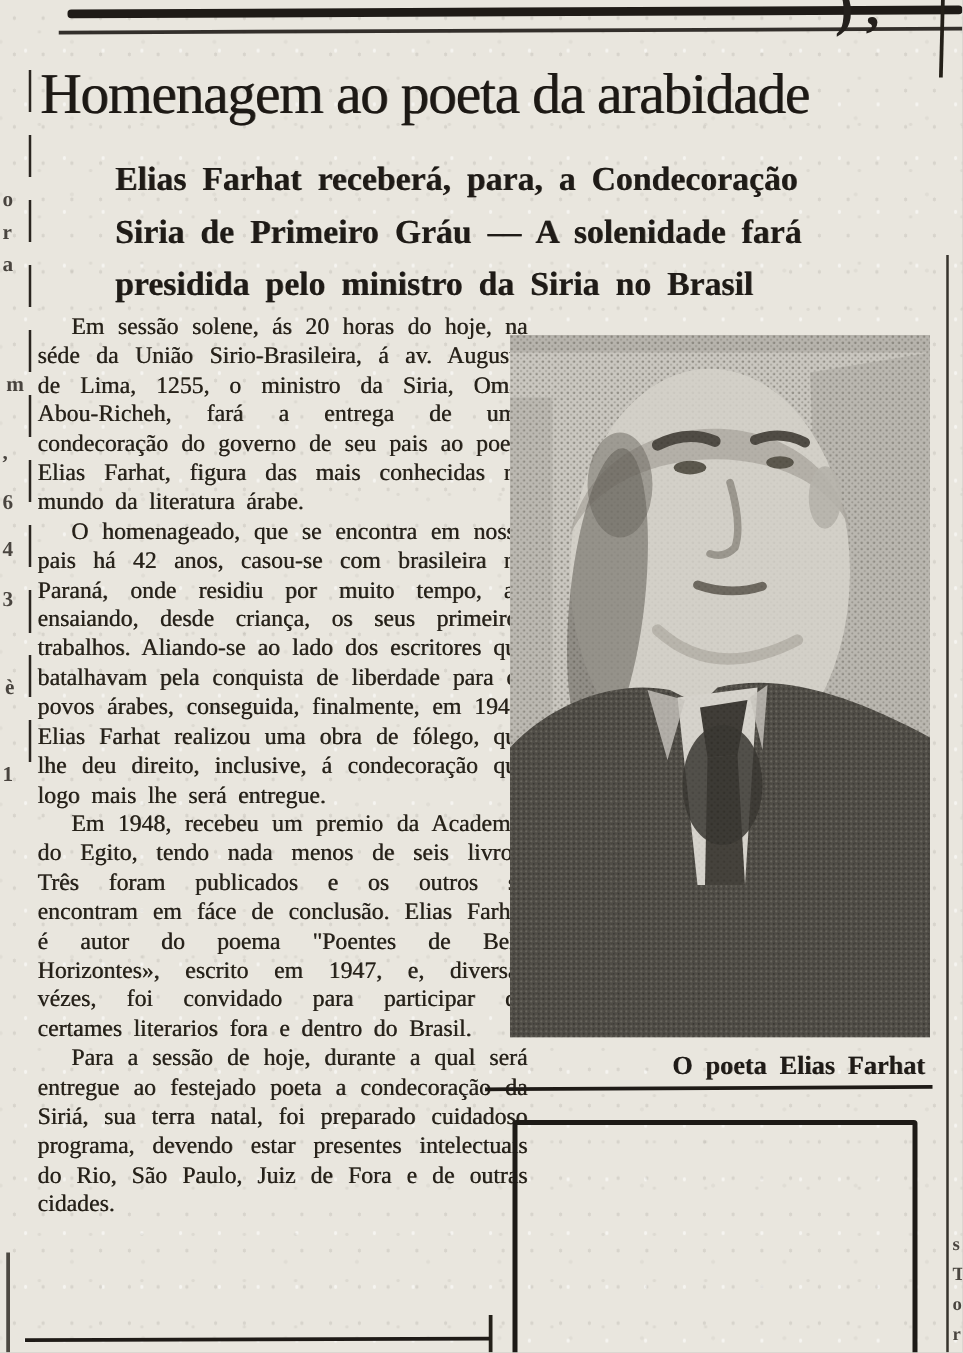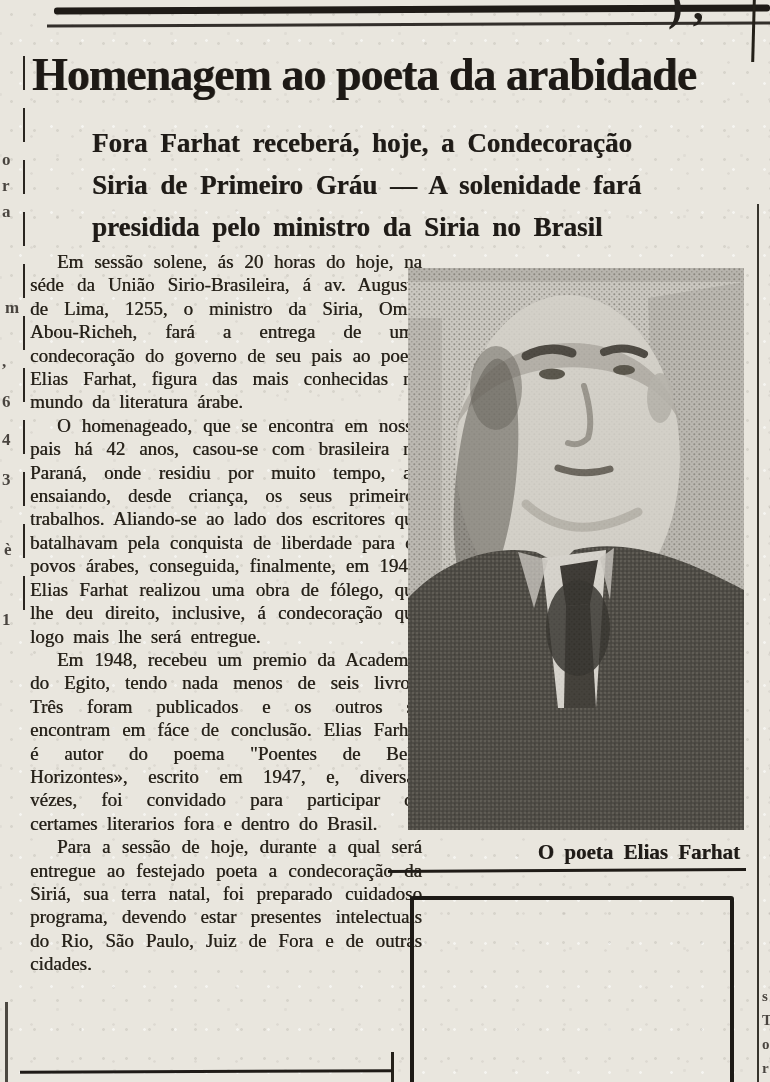--- a/index.html
+++ b/index.html
@@ -48,21 +48,21 @@
   .left-frags span:nth-child(8){top:470px;}
   .left-frags span:nth-child(9){top:540px;left:4px;}
   .left-frags span:nth-child(10){top:610px;}
   .right-frags span{left:762px;font-size:15px;}
   .right-frags span:nth-child(1){top:988px;}
   .right-frags span:nth-child(2){top:1012px;}
   .right-frags span:nth-child(3){top:1036px;}
   .right-frags span:nth-child(4){top:1060px;}
   .headline{
     position:absolute;left:32px;top:48px;width:732px;margin:0;
-    font-size:46px;font-weight:bold;letter-spacing:-1px;white-space:nowrap;
+    font-size:46px;font-weight:normal;letter-spacing:-1px;white-space:nowrap;
     color:#1d1915;text-shadow:0.6px 0 0 rgba(29,25,21,.7);
   }
   .subhead{position:absolute;left:92px;top:122px;width:656px;}
   .subhead-line{
     font-size:27px;font-weight:bold;line-height:42px;word-spacing:6px;
     color:#1f1b17;text-shadow:0.5px 0 0 rgba(31,27,23,.65);
   }
   .body-col{position:absolute;left:30px;top:250px;width:392px;}
   .body-col p{
     margin:0;font-size:19px;line-height:23.4px;text-align:justify;
@@ -104,21 +104,21 @@
     <span>6</span>
     <span>4</span>
     <span>3</span>
     <span>è</span>
     <span>1</span>
   </div>
 
   <h1 class="headline">Homenagem ao poeta da arabidade</h1>
 
   <div class="subhead">
-    <div class="subhead-line">Fora Farhat receberá, hoje, a Condecoração</div>
+    <div class="subhead-line">Elias Farhat receberá, para, a Condecoração</div>
     <div class="subhead-line">Siria de Primeiro Gráu — A solenidade fará</div>
     <div class="subhead-line">presidida pelo ministro da Siria no Brasil</div>
   </div>
 
   <div class="body-col">
     <p>Em sessão solene, ás 20 horas do hoje, na séde da União Sirio-Brasileira, á av. Augusto de Lima, 1255, o ministro da Siria, Omar Abou-Richeh, fará a entrega de uma condecoração do governo de seu pais ao poeta Elias Farhat, figura das mais conhecidas no mundo da literatura árabe.</p>
     <p>O homenageado, que se encontra em nosso pais há 42 anos, casou-se com brasileira no Paraná, onde residiu por muito tempo, ali ensaiando, desde criança, os seus primeiros trabalhos. Aliando-se ao lado dos escritores que batalhavam pela conquista de liberdade para os povos árabes, conseguida, finalmente, em 1945, Elias Farhat realizou uma obra de fólego, que lhe deu direito, inclusive, á condecoração que logo mais lhe será entregue.</p>
     <p>Em 1948, recebeu um premio da Academia do Egito, tendo nada menos de seis livros. Três foram publicados e os outros se encontram em fáce de conclusão. Elias Farhat é autor do poema "Poentes de Belo Horizontes», escrito em 1947, e, diversas vézes, foi convidado para participar de certames literarios fora e dentro do Brasil.</p>
     <p>Para a sessão de hoje, durante a qual será entregue ao festejado poeta a condecoração da Siriá, sua terra natal, foi preparado cuidadoso programa, devendo estar presentes intelectuais do Rio, São Paulo, Juiz de Fora e de outras cidades.</p>
   </div>

